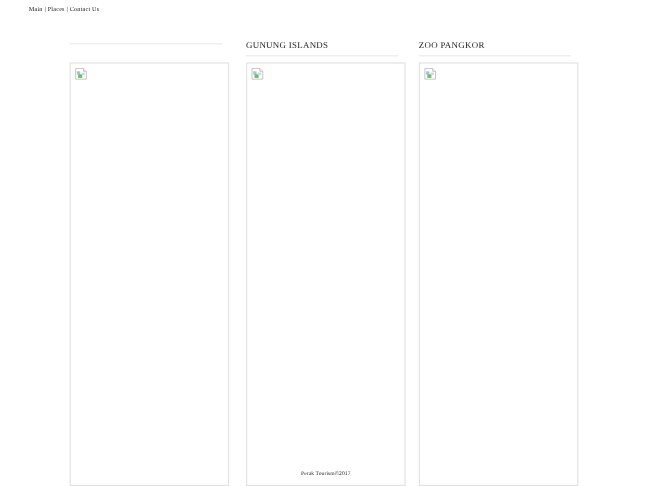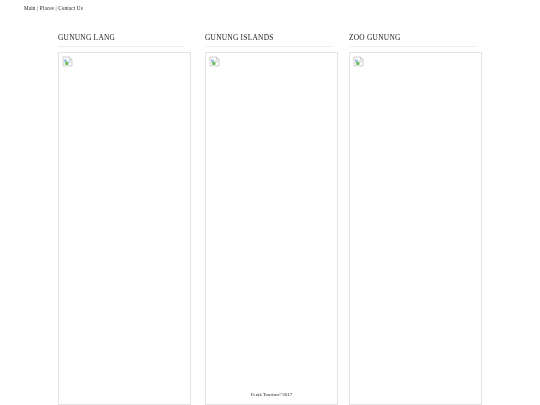--- a/index.html
+++ b/index.html
@@ -110,21 +110,20 @@
 </head>
 <body>
 
 <div class="nav">
   <a href="#">Main</a><span class="sep">|</span><a href="#">Places</a><span class="sep">|</span><a href="#">Contact Us</a>
 </div>
 
 <div class="columns">
 
   <div class="col col-1">
-    <h2 class="col-heading">GUNUNG LANG</h2>
     <hr class="col-rule">
     <div class="img-frame">
       <svg class="broken-img" viewBox="0 0 16 16" xmlns="http://www.w3.org/2000/svg">
         <path d="M1.5 1.5 H11 L14.5 5 V14.5 H1.5 Z" fill="#ffffff" stroke="#b9b9b9" stroke-width="1"></path>
         <path d="M11 1.5 L11 5 L14.5 5" fill="#f2f2f2" stroke="#b9b9b9" stroke-width="1"></path>
         <rect x="3" y="5" width="4" height="4" fill="#9fc3e4"></rect>
         <rect x="4.5" y="8.5" width="5" height="4.5" fill="#6fbf5f"></rect>
         <rect x="8.5" y="6.5" width="4" height="3" fill="#cfd9e4"></rect>
       </svg>
     </div>
@@ -138,21 +137,21 @@
         <path d="M1.5 1.5 H11 L14.5 5 V14.5 H1.5 Z" fill="#ffffff" stroke="#b9b9b9" stroke-width="1"></path>
         <path d="M11 1.5 L11 5 L14.5 5" fill="#f2f2f2" stroke="#b9b9b9" stroke-width="1"></path>
         <rect x="3" y="5" width="4" height="4" fill="#9fc3e4"></rect>
         <rect x="4.5" y="8.5" width="5" height="4.5" fill="#6fbf5f"></rect>
         <rect x="8.5" y="6.5" width="4" height="3" fill="#cfd9e4"></rect>
       </svg>
     </div>
   </div>
 
   <div class="col col-3">
-    <h2 class="col-heading">ZOO GUNUNG</h2>
+    <h2 class="col-heading">ZOO PANGKOR</h2>
     <hr class="col-rule">
     <div class="img-frame">
       <svg class="broken-img" viewBox="0 0 16 16" xmlns="http://www.w3.org/2000/svg">
         <path d="M1.5 1.5 H11 L14.5 5 V14.5 H1.5 Z" fill="#ffffff" stroke="#b9b9b9" stroke-width="1"></path>
         <path d="M11 1.5 L11 5 L14.5 5" fill="#f2f2f2" stroke="#b9b9b9" stroke-width="1"></path>
         <rect x="3" y="5" width="4" height="4" fill="#9fc3e4"></rect>
         <rect x="4.5" y="8.5" width="5" height="4.5" fill="#6fbf5f"></rect>
         <rect x="8.5" y="6.5" width="4" height="3" fill="#cfd9e4"></rect>
       </svg>
     </div>

